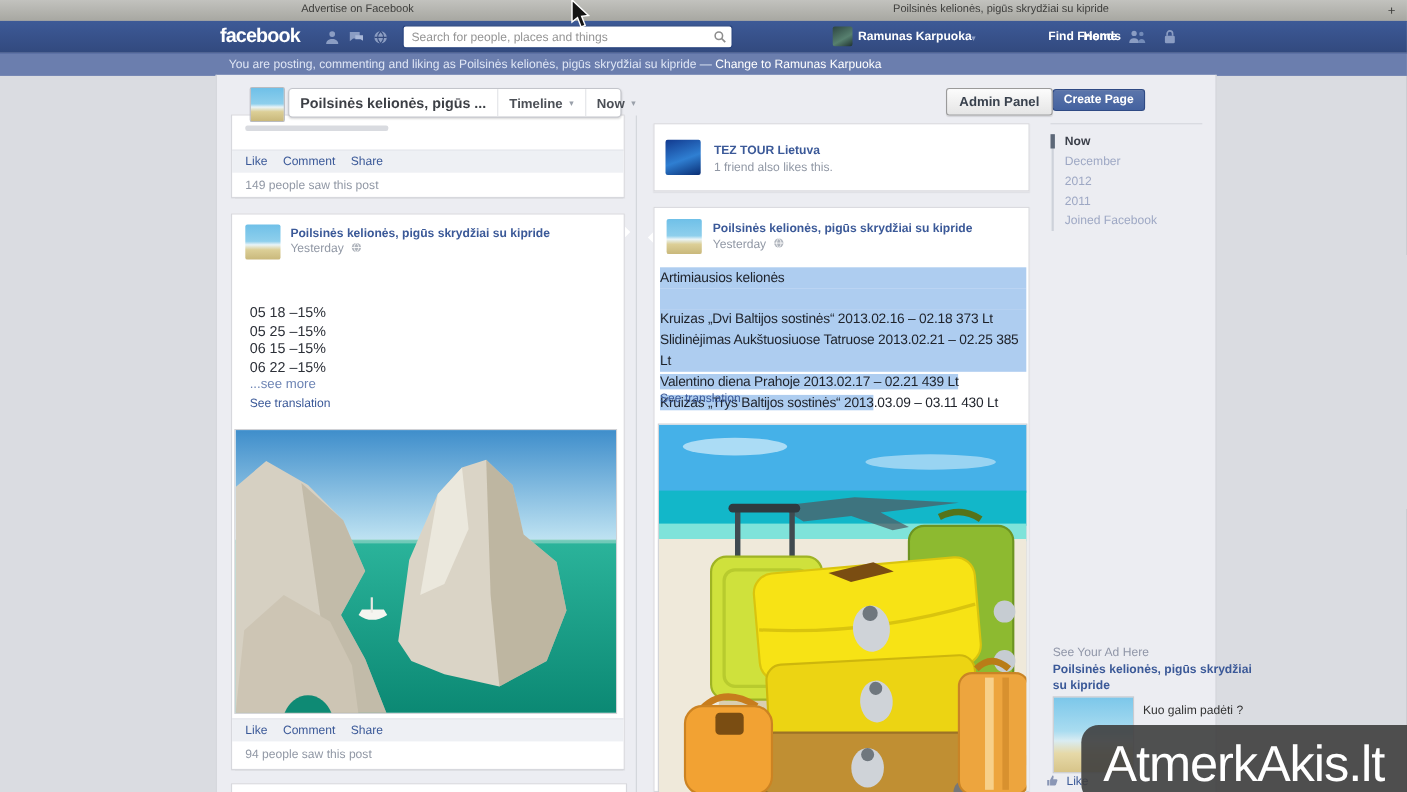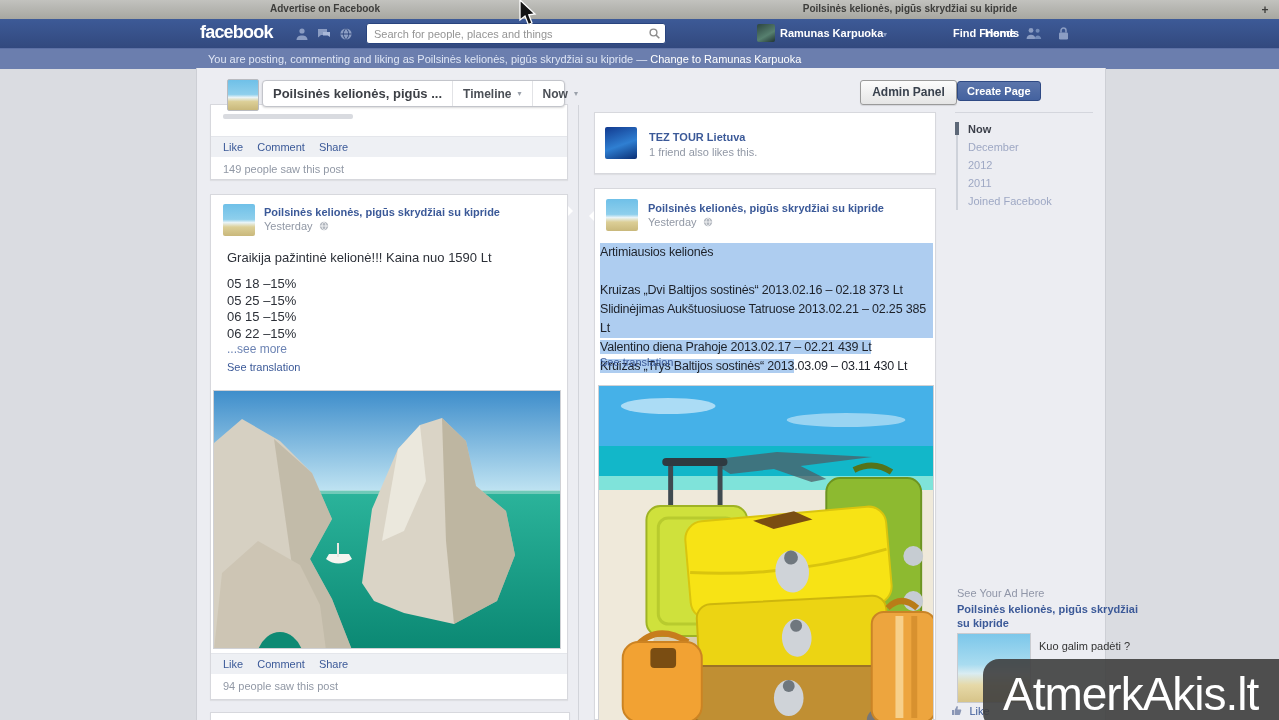--- a/index.html
+++ b/index.html
@@ -1,20 +1,20 @@
 <!DOCTYPE html>
 <html><head>
 <meta charset="utf-8">
 <style>
   html,body{margin:0;padding:0;background:#555;}
   #stage{position:relative;width:1279px;height:720px;overflow:hidden;
          font-family:"Liberation Sans",sans-serif;background:#dadce1;-webkit-font-smoothing:antialiased;}
   .abs{position:absolute;}
   
-  #tabbar{left:0;top:0;width:1279px;height:19px;background:linear-gradient(#c2c2be,#a7a7a1);border-bottom:1px solid #8d8d88;font-weight:bold;}
+  #tabbar{left:0;top:0;width:1279px;height:19px;background:linear-gradient(#c2c2be,#a7a7a1);border-bottom:1px solid #8d8d88;}
   .tabtitle{top:3px;font-size:10px;color:#3d3d3b;text-align:center;white-space:nowrap;}
   
   #navbar{left:0;top:19px;width:1279px;height:29px;background:linear-gradient(#3d5a97,#32497e);border-bottom:1px solid #273e6b;}
   #fblogo{left:200px;top:3px;color:#fff;font-size:18px;font-weight:bold;letter-spacing:-0.8px;text-align:right;}
   .nav-ic{top:8px;width:14px;height:14px;}
   #searchbox{left:366px;top:4px;width:298px;height:19px;background:#fff;border-radius:3px;border:1px solid #29447e;}
   #searchbox input{position:absolute;left:5px;top:1px;width:265px;height:15px;border:none;outline:none;font-size:11px;color:#333;font-family:"Liberation Sans",sans-serif;background:transparent;}
   #searchbox input::placeholder{color:#949494;}
   .navlink{top:8px;color:#fff;font-size:11px;font-weight:bold;white-space:nowrap;}
   
@@ -130,21 +130,20 @@
   <div class="abs whitebox" style="left:210px;top:194px;width:358px;height:506px;box-sizing:border-box;">
     <div class="abs avatar32 beach" style="left:12px;top:9px;"></div>
     <div class="abs pname" style="left:53px;top:11px;">Poilsinės kelionės, pigūs skrydžiai su kipride</div>
     <div class="abs ptime" style="left:53px;top:25px;">
       <span>Yesterday</span>
       <svg style="width:10px;height:10px;vertical-align:-1px;margin-left:3px;" viewBox="0 0 10 10">
         <circle cx="5" cy="5" r="4.2" fill="#b0b5bd"></circle>
           <path d="M0.8,5h8.4M5,0.8c-2.7,2.5-2.7,5.9,0,8.4c2.7-2.5,2.7-5.9,0-8.4Z" stroke="#fff" stroke-width=".8" fill="none"></path>
       </svg>
     </div>
-    <div class="abs ptext" style="left:16px;top:55px;">Graikija pažintinė kelionė!!! Kaina nuo 1590 Lt</div>
     <div class="abs ptext" style="left:16px;top:81px;line-height:16.5px;">
       <div>05 18 –15%</div>
       <div>05 25 –15%</div>
       <div>06 15 –15%</div>
       <div>06 22 –15%</div>
     </div>
     <div class="abs" style="left:16px;top:147px;font-size:12px;color:#6d84b4;">...see more</div>
     <div class="abs link" style="left:16px;top:166px;">See translation</div>
 
     <div class="abs photoframe" style="left:2px;top:195px;width:348px;height:259px;">

